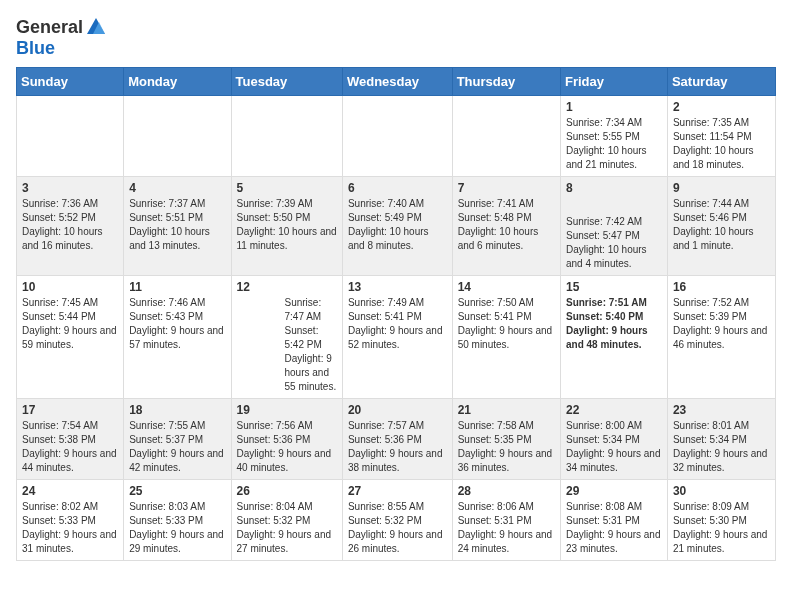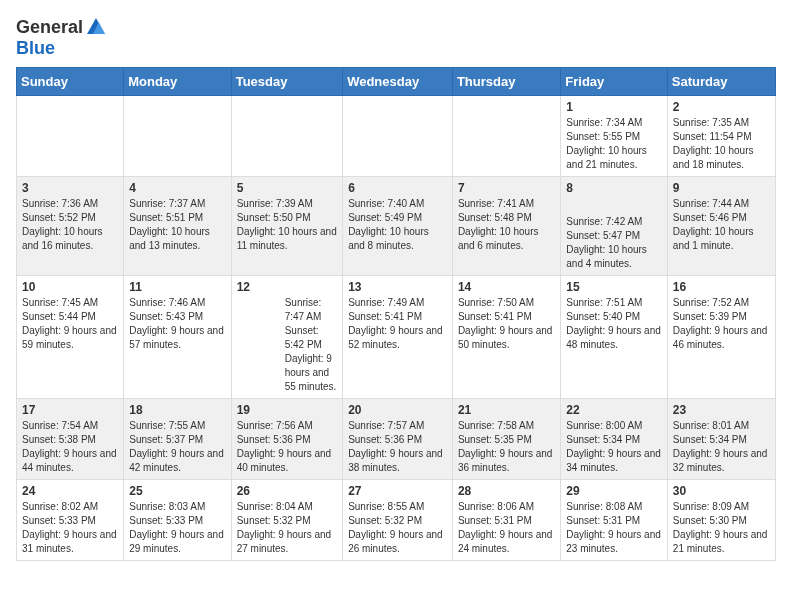--- a/index.html
+++ b/index.html
@@ -214,21 +214,21 @@
 Daylight: 9 hours and 52 minutes.</div>
         </td>
         <td>
           <span class="day-number">14</span>
           <div class="day-info" style="white-space: pre-line;">Sunrise: 7:50 AM
 Sunset: 5:41 PM
 Daylight: 9 hours and 50 minutes.</div>
         </td>
         <td>
           <span class="day-number">15</span>
-          <div class="day-info" style="white-space: pre-line;">Sunrise: 7:51 AM
+          <div class="day-info" style="white-space: pre-line; font-weight: bold;">Sunrise: 7:51 AM
 Sunset: 5:40 PM
 Daylight: 9 hours and 48 minutes.</div>
         </td>
         <td>
           <span class="day-number">16</span>
           <div class="day-info" style="white-space: pre-line;">Sunrise: 7:52 AM
 Sunset: 5:39 PM
 Daylight: 9 hours and 46 minutes.</div>
         </td>
       </tr>

